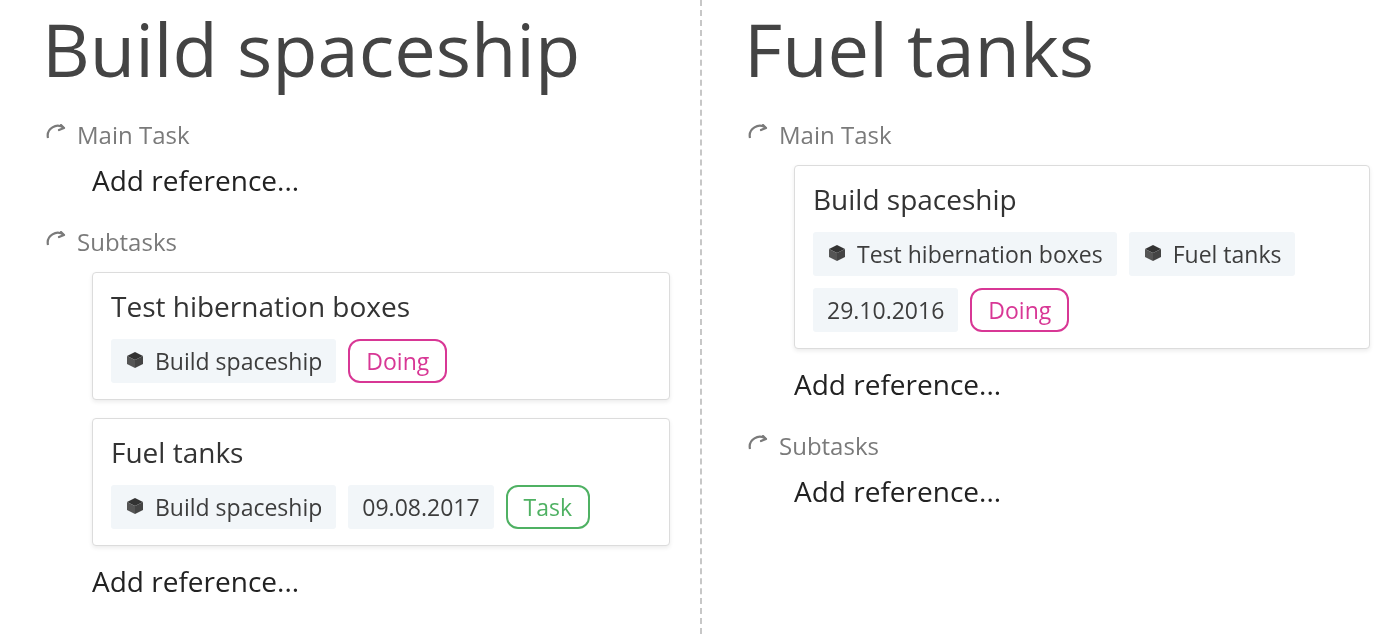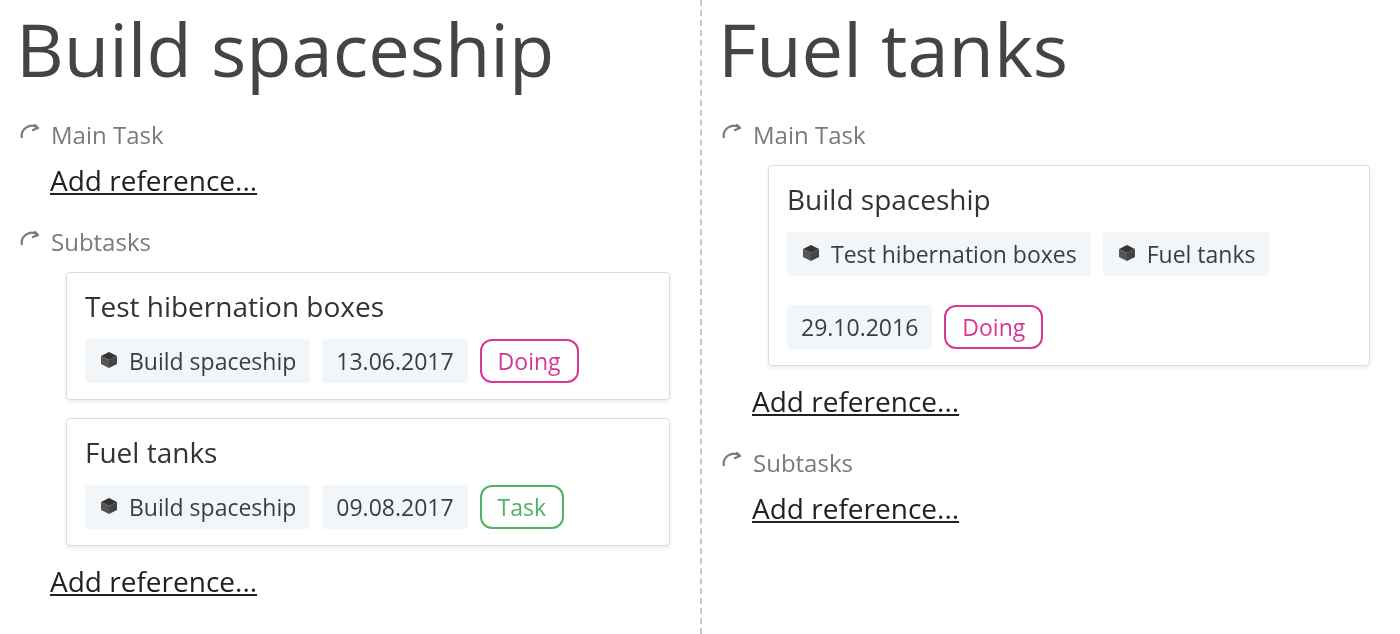--- a/index.html
+++ b/index.html
@@ -12,21 +12,21 @@
     height: 634px;
     overflow: hidden;
   }
 
   .wrap {
     display: flex;
     height: 100%;
   }
 
   .pane {
-    padding: 0 30px 0 16px;
+    padding: 0 30px 0 42px;
     box-sizing: border-box;
   }
   .pane.left  { width: 700px; }
   .pane.right { width: 700px; border-left: 2px dashed #c7c7c7; }
 
   h1 {
     font-weight: 400;
     font-size: 74px;
     line-height: 1.05;
     margin: 10px 0 30px 0;
@@ -47,25 +47,24 @@
     margin-bottom: 10px;
   }
 
   .section-header svg {
     flex: 0 0 auto;
   }
 
   .add-ref {
     font-size: 28px;
     color: #222;
-    margin-left: 34px;
+    margin-left: 50px;
     margin-top: 6px;
     margin-bottom: 2px;
     cursor: text;
-    text-decoration: underline;
   }
 
   .cards {
     margin-left: 50px;
     display: flex;
     flex-direction: column;
     gap: 18px;
     margin-top: 14px;
     margin-bottom: 16px;
   }
@@ -159,23 +158,20 @@
             <span class="chip">
               <span>
                 <svg width="20" height="20" viewBox="0 0 20 20">
                   <path d="M10 2 L18 6 L10 10 L2 6 Z" fill="#333"></path>
                   <path d="M2 6 L2 14 L10 18 L10 10 Z" fill="#555"></path>
                   <path d="M18 6 L18 14 L10 18 L10 10 Z" fill="#444"></path>
                 </svg>
               </span>
               <span>Build spaceship</span>
             </span>
-            <span class="chip">
-              <span>13.06.2017</span>
-            </span>
             <span class="status doing">
               <span>Doing</span>
             </span>
           </div>
         </div>
 
         <div class="card">
           <div class="card-title">Fuel tanks</div>
           <div class="meta-row">
             <span class="chip">
@@ -238,21 +234,21 @@
               <span>
                 <svg width="20" height="20" viewBox="0 0 20 20">
                   <path d="M10 2 L18 6 L10 10 L2 6 Z" fill="#333"></path>
                   <path d="M2 6 L2 14 L10 18 L10 10 Z" fill="#555"></path>
                   <path d="M18 6 L18 14 L10 18 L10 10 Z" fill="#444"></path>
                 </svg>
               </span>
               <span>Fuel tanks</span>
             </span>
           </div>
-          <div class="meta-row" style="margin-top:29px;">
+          <div class="meta-row" style="margin-top:12px;">
             <span class="chip">
               <span>29.10.2016</span>
             </span>
             <span class="status doing">
               <span>Doing</span>
             </span>
           </div>
         </div>
       </div>
 

